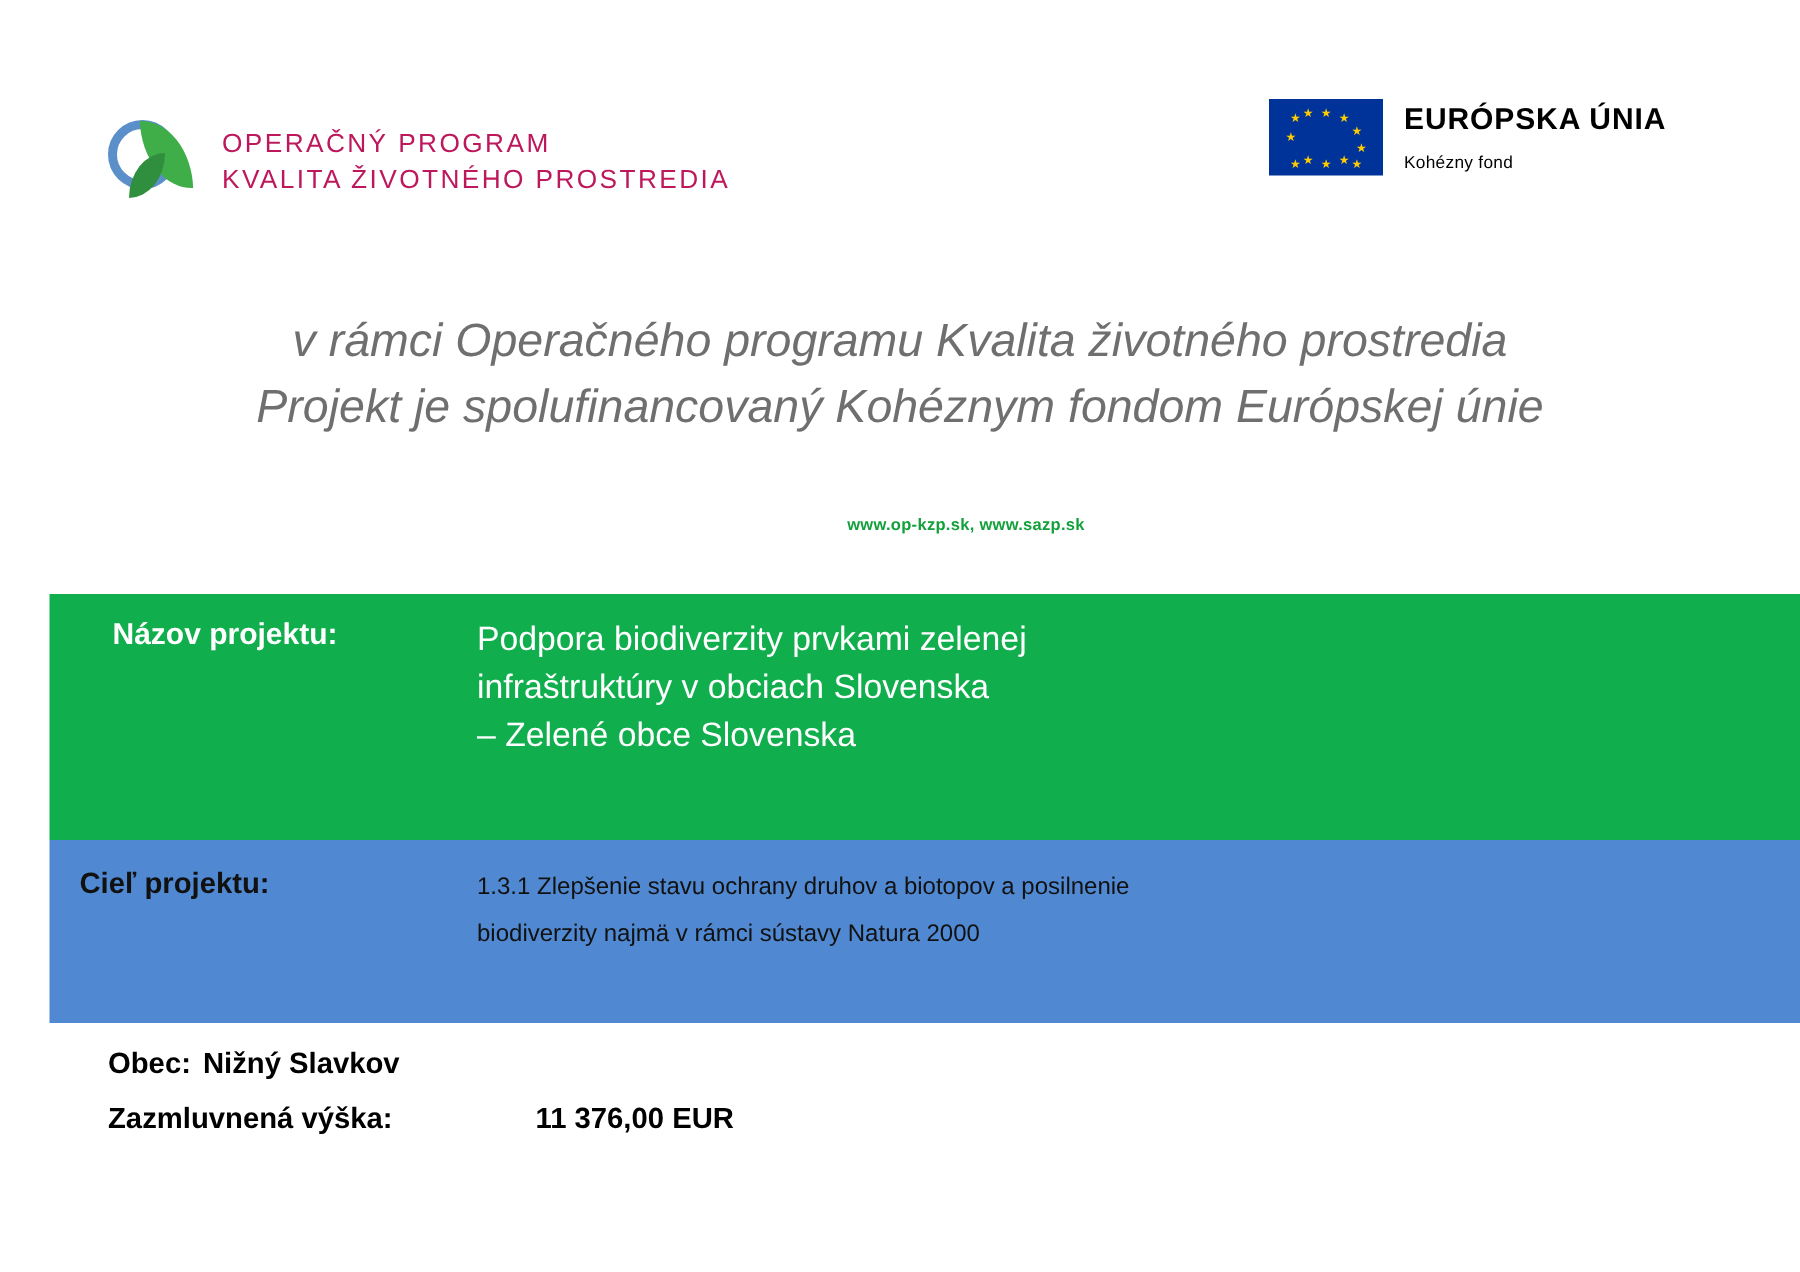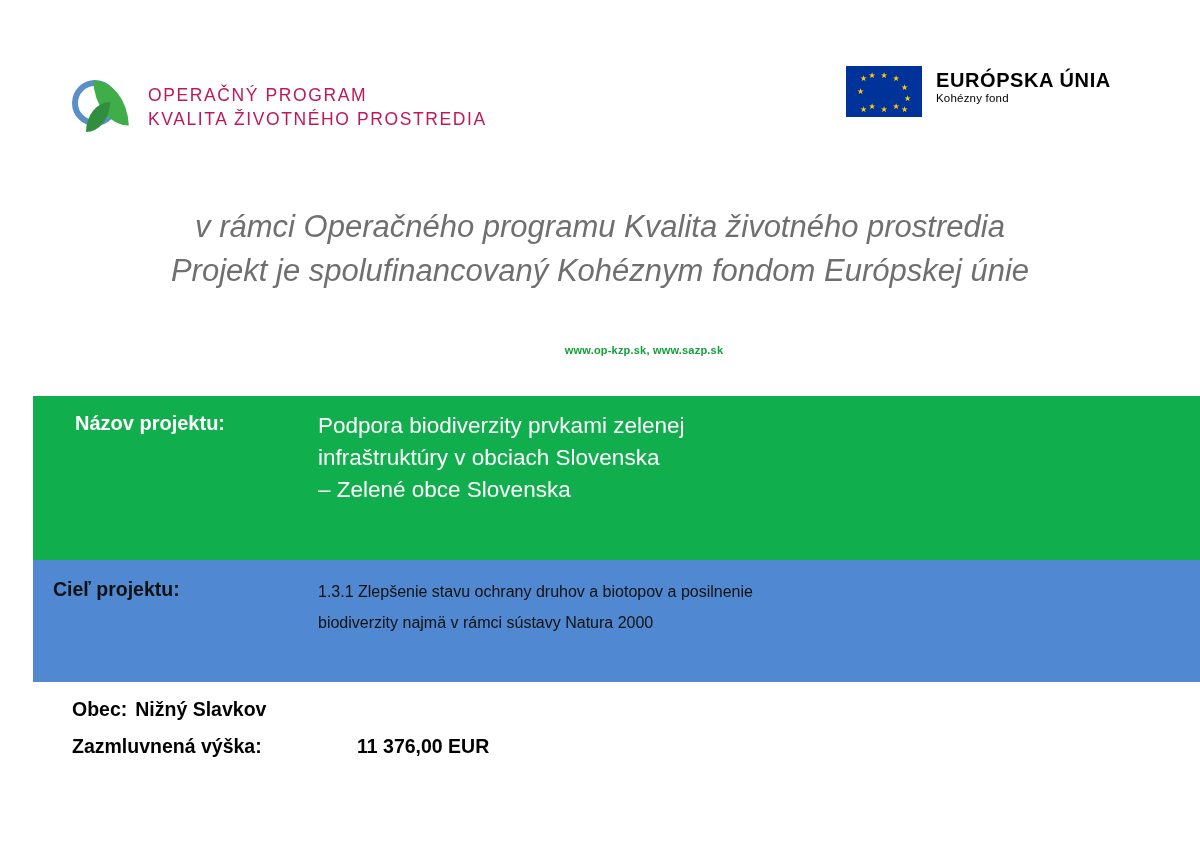--- a/index.html
+++ b/index.html
@@ -108,21 +108,21 @@
   .eu-title {
     font-size: 20px;
     font-weight: bold;
     letter-spacing: 0.6px;
     color: #000;
     line-height: 1.1;
   }
   .eu-sub {
     font-size: 11.5px;
     color: #000;
-    margin-top: 1px;
+    margin-top: 12px;
     letter-spacing: 0.2px;
   }
 
   
   .statement {
     position: absolute;
     top: 205px;
     left: 0;
     width: 1200px;
     text-align: center;

